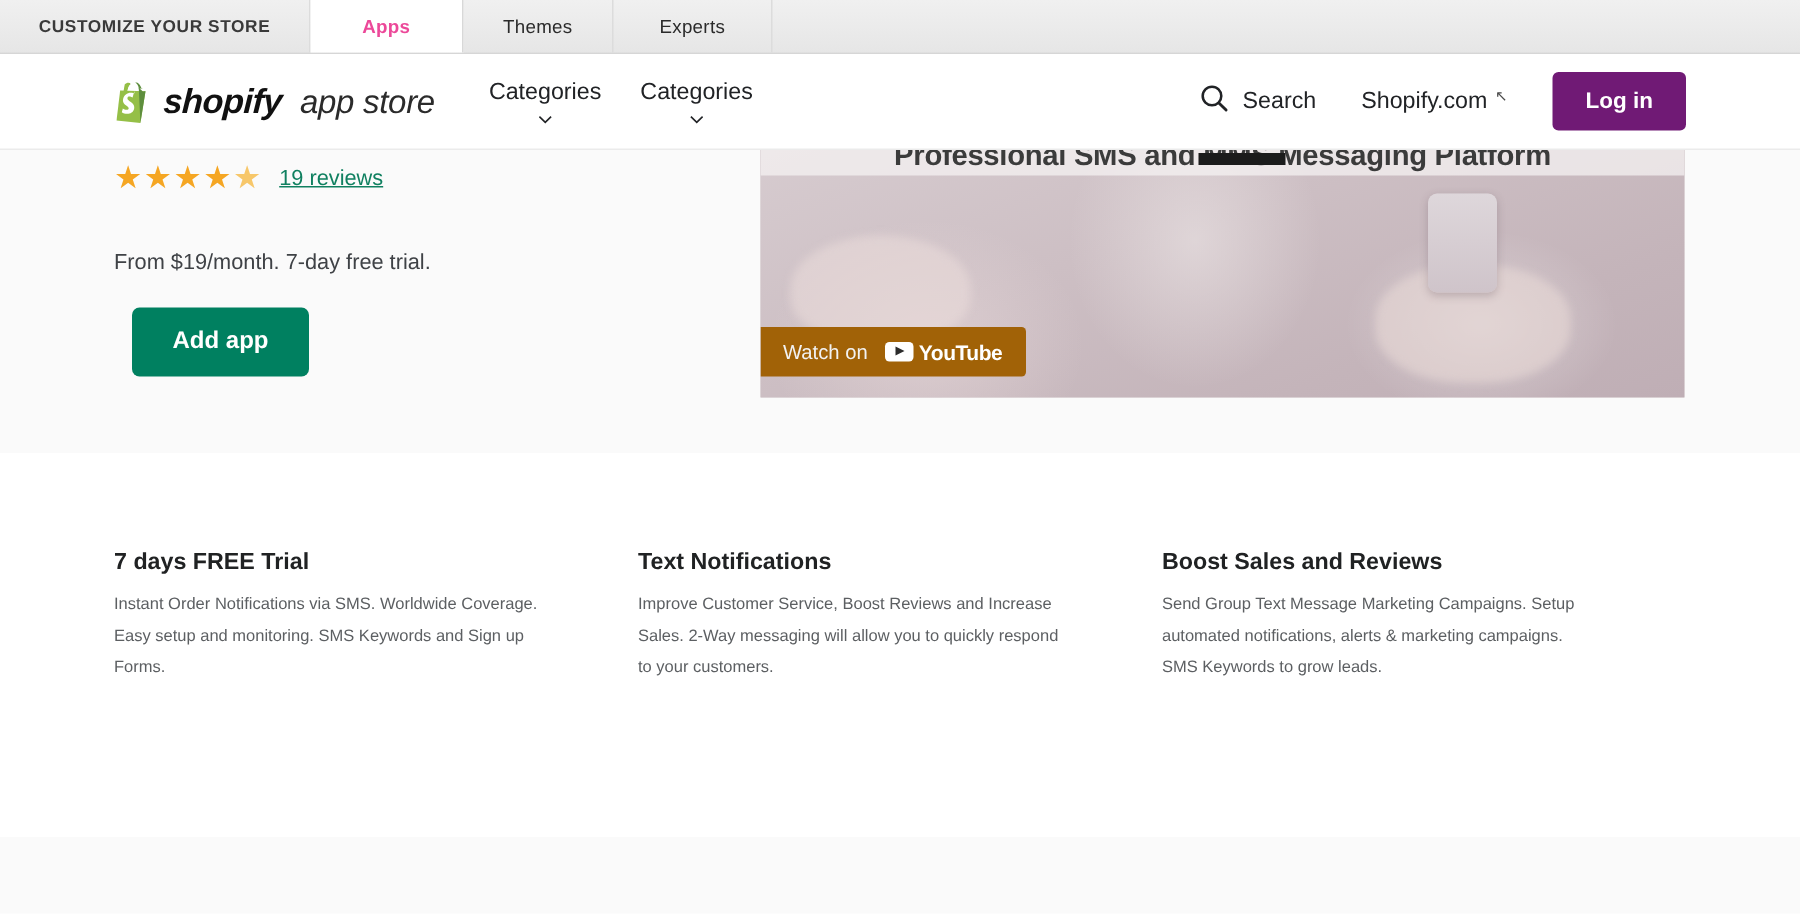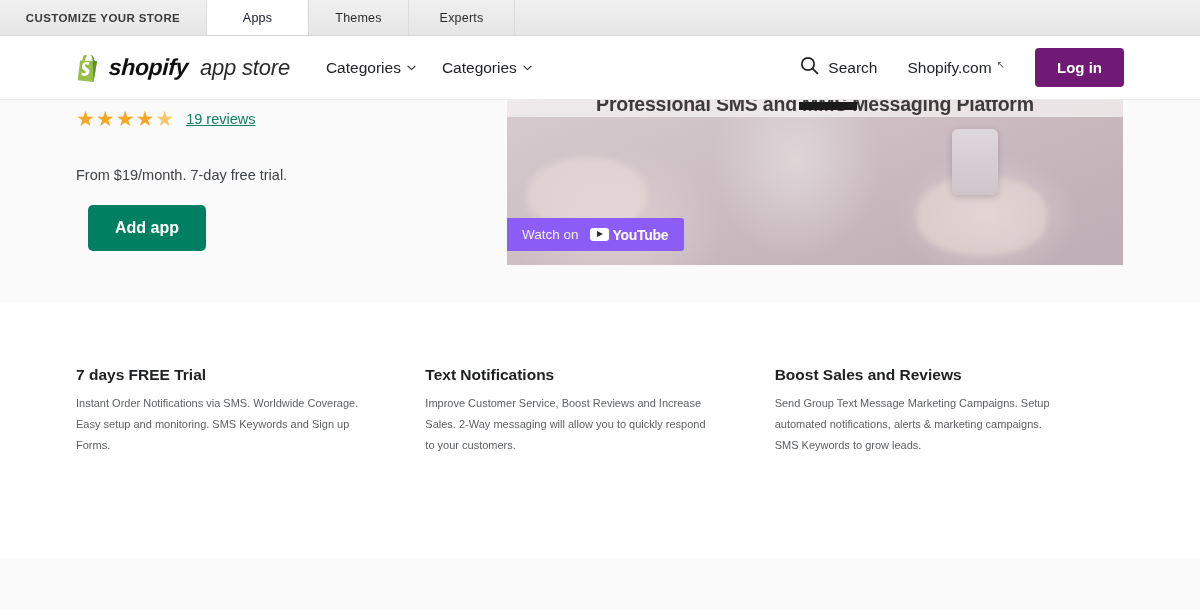--- a/index.html
+++ b/index.html
@@ -39,21 +39,22 @@
     width: 207px;
     font-size: 11.5px;
     font-weight: bold;
     letter-spacing: .4px;
     color: #3a3a3a;
   }
   .tabstrip .tab.apps {
     width: 102px;
     background: #ffffff;
     border-right: 1px solid #d8d8d8;
-    color: #0f172a;
+    color: #ec4899;
+    font-weight: bold;
   }
   .tabstrip .tab.themes { width: 100px; }
   .tabstrip .tab.experts { width: 106px; }
   .tabstrip .tab-filler { flex: 1 1 auto; }
 
   
   .site-header {
     position: relative;
     height: 64px;
     background: #ffffff;
@@ -90,20 +91,21 @@
   }
   .nav-links { display: flex; align-items: center; gap: 26px; }
   .nav-link {
     font-size: 15.5px;
     color: #212326;
     display: flex;
     align-items: center;
     gap: 6px;
     cursor: pointer;
     white-space: nowrap;
+    flex-direction: column;
   }
   .caret { width: 9px; height: 6px; display: block; }
   .header-right {
     margin-left: auto;
     display: flex;
     align-items: center;
     gap: 30px;
   }
   .search-group {
     display: flex;
@@ -249,21 +251,21 @@
   }
   .yt-badge {
     position: absolute;
     left: 0;
     bottom: 14px;
     height: 33px;
     display: flex;
     align-items: center;
     gap: 11px;
     padding: 0 16px 0 15px;
-    background: #8b5cf6;
+    background: #a16207;
     border-radius: 0 3px 3px 0;
   }
   .yt-watch { font-size: 13.5px; color: #f2f2f2; }
   .yt-logo { display: flex; align-items: center; gap: 4px; }
   .yt-play {
     width: 19px; height: 13px;
     background: #ffffff;
     border-radius: 3px;
     position: relative;
   }

